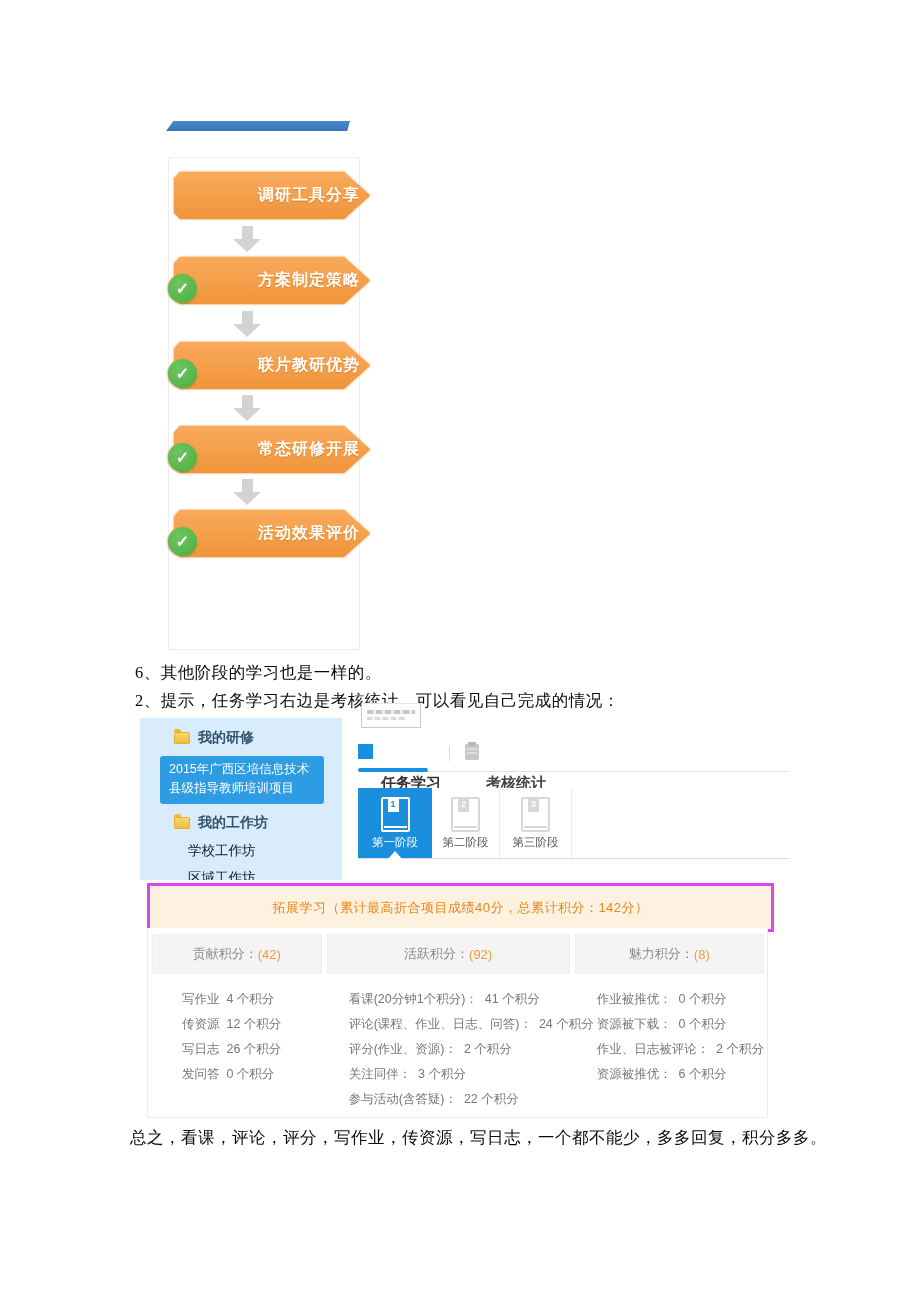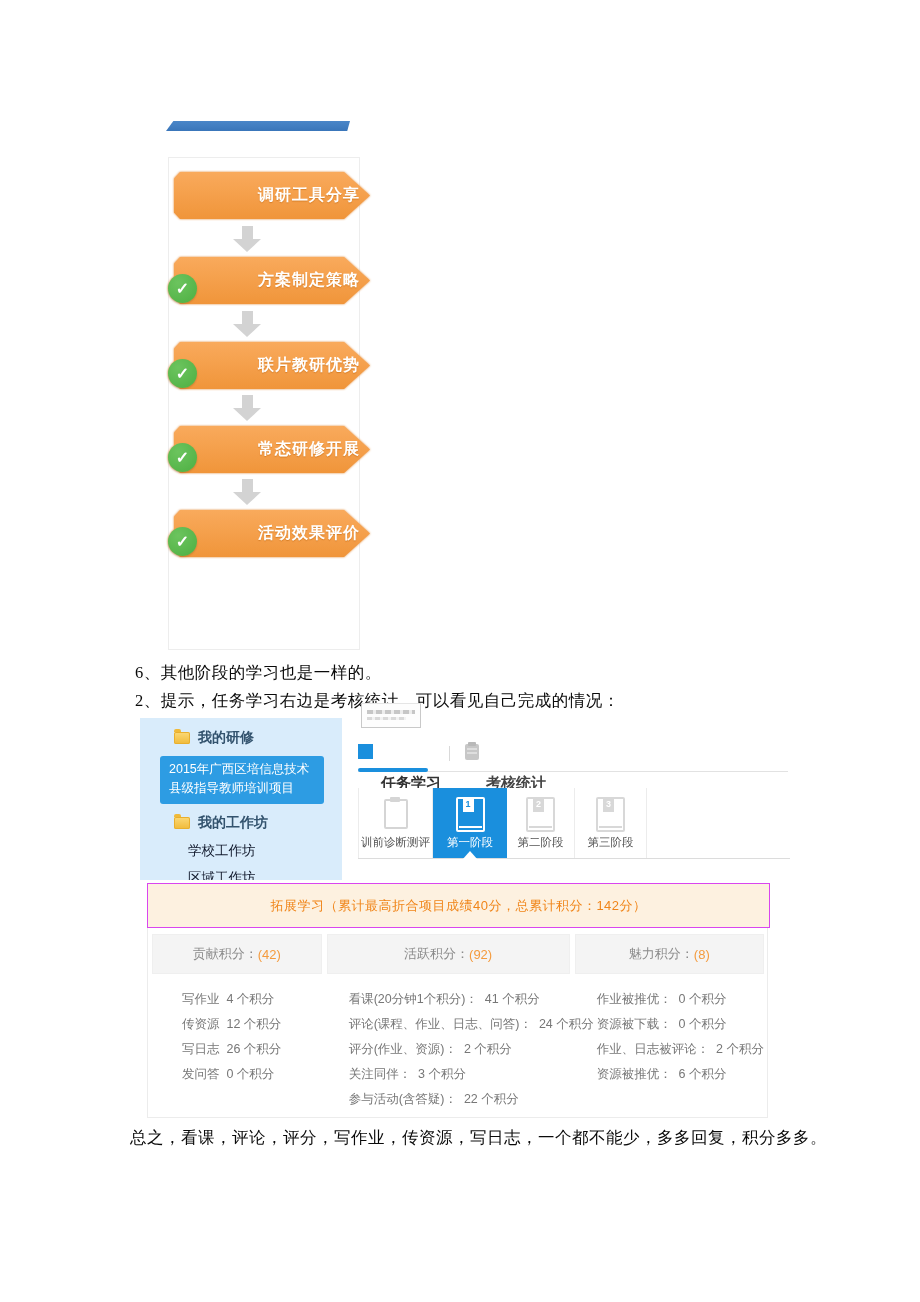--- a/index.html
+++ b/index.html
@@ -106,21 +106,21 @@
   .stage-cell.active .book{border-color:#fff;}
   .stage-cell.active .book .pages{border-color:#fff;}
   .stage-cell.active .book .num{background:#fff;color:#1a8fdd;}
   .clipboard-big{position:relative;width:20px;height:26px;border:2px solid #d5d5d5;border-radius:2px;margin-top:2px;}
   .clipboard-big::before{content:"";position:absolute;top:-4px;left:4px;width:10px;height:5px;background:#d5d5d5;border-radius:1px;}
   .clipboard-big::after{content:"";position:absolute;right:-9px;top:2px;width:12px;height:24px;
     border:2px solid #e4e4e4;border-radius:1px;background:#fff;z-index:-1;}
   
   .score-band{
     position:absolute;left:147px;top:883px;width:621px;height:43px;
-    background:#fdf1e0;border:1px solid #d946ef;
+    background:#fdf1e0;border:3px solid #d946ef;
     display:flex;align-items:center;justify-content:center;
     color:#f08519;font-size:13px;letter-spacing:.5px;
   }
   .score-body{
     position:absolute;left:147px;top:928px;width:621px;height:190px;
     border-left:1px solid #ececec;border-right:1px solid #ececec;border-bottom:1px solid #ececec;
     background:#fff;box-sizing:border-box;
     display:flex;gap:5px;padding:6px 3px 0 4px;
   }
   .score-col{display:flex;flex-direction:column;}
@@ -215,24 +215,20 @@
 
 <div class="tab-square"></div>
 <div class="tab-label" style="left:381px;color:#333">任务学习</div>
 <div class="tab-divider"></div>
 <div class="clip-sm"></div>
 <div class="tab-label" style="left:486px;color:#444">考核统计</div>
 <div class="tab-hairline"></div>
 <div class="tab-underline"></div>
 
 <div class="stage-row">
-  <div class="stage-cell first" style="width:75px">
-    <div class="clipboard-big"></div>
-    <div class="stage-label">训前诊断测评</div>
-  </div>
   <div class="stage-cell active" style="width:74px">
     <div class="book">
       <span class="num">1</span>
         <span class="pages"></span>
     </div>
     <div class="stage-label">第一阶段</div>
     <div class="notch"></div>
   </div>
   <div class="stage-cell" style="width:68px">
     <div class="book">

